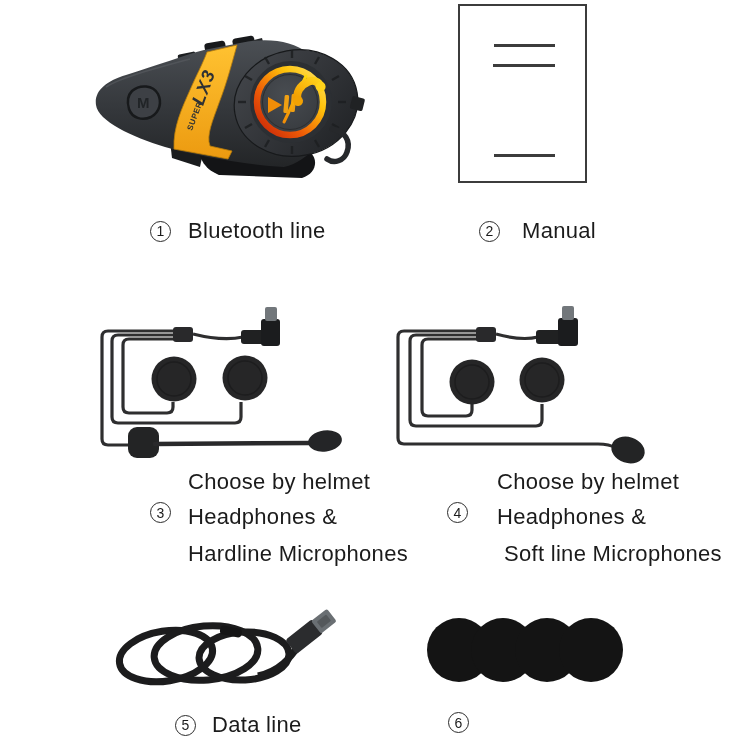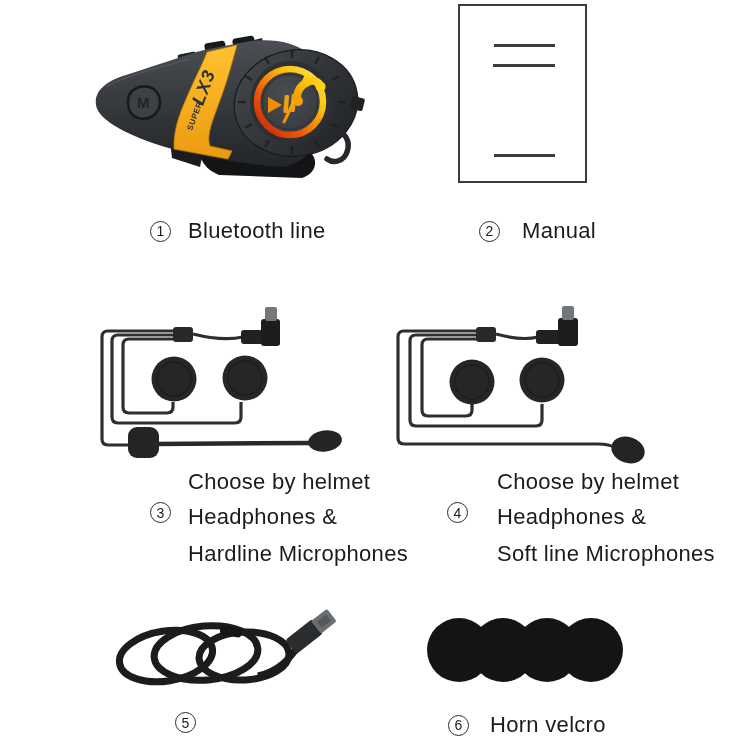--- a/index.html
+++ b/index.html
@@ -200,21 +200,21 @@
     <div class="line" style="left:38px;top:0;">Choose by helmet</div>
     <span class="cnum" style="position:absolute;left:0;top:33px;">3</span>
     <div class="line" style="left:38px;top:35px;">Headphones &amp;</div>
     <div class="line" style="left:38px;top:72px;">Hardline Microphones</div>
   </div>
 
   <div class="group" style="left:447px;top:469px;width:290px;height:100px;">
     <div class="line" style="left:50px;top:0;">Choose by helmet</div>
     <span class="cnum" style="position:absolute;left:0;top:33px;">4</span>
     <div class="line" style="left:50px;top:35px;">Headphones &amp;</div>
-    <div class="line" style="left:50px;top:72px;">Soft line Microphones</div>
+    <div class="line" style="left:57px;top:72px;">Soft line Microphones</div>
   </div>
 
   <svg class="abs" style="left:108px;top:596px;" width="240" height="100" viewBox="0 0 240 100">
     <g stroke="#1c1c1d" stroke-width="7" fill="none">
       <ellipse cx="58" cy="60" rx="47" ry="25" transform="rotate(-9 58 60)"></ellipse>
       <ellipse cx="98" cy="57" rx="52" ry="27" transform="rotate(-5 98 57)"></ellipse>
       <ellipse cx="136" cy="60" rx="45" ry="24" transform="rotate(-3 136 60)"></ellipse>
       <path d="M 150,80 C 172,75 182,62 192,48"></path>
     </g>
     <rect x="112" y="31" width="22" height="9" rx="4" fill="#151516" transform="rotate(12 123 35)"></rect>
@@ -229,19 +229,19 @@
     <g fill="#141414">
       <circle cx="35" cy="36" r="32"></circle>
       <circle cx="79" cy="36" r="32"></circle>
       <circle cx="123" cy="36" r="32"></circle>
       <circle cx="167" cy="36" r="32"></circle>
     </g>
   </svg>
 
   <div class="label-row" style="left:175px;top:712px;gap:16px;">
     <span class="cnum">5</span>
+    <span class="ltext">Data line</span>
   </div>
   <div class="label-row" style="left:448px;top:712px;gap:21px;">
     <span class="cnum">6</span>
-    <span class="ltext">Horn velcro</span>
   </div>
 
 </div>
 
 </body></html>

